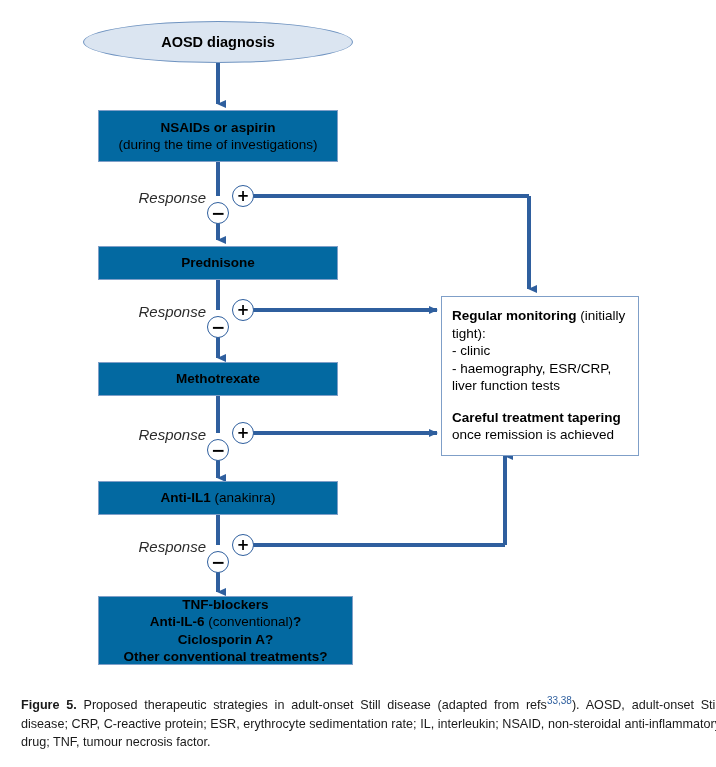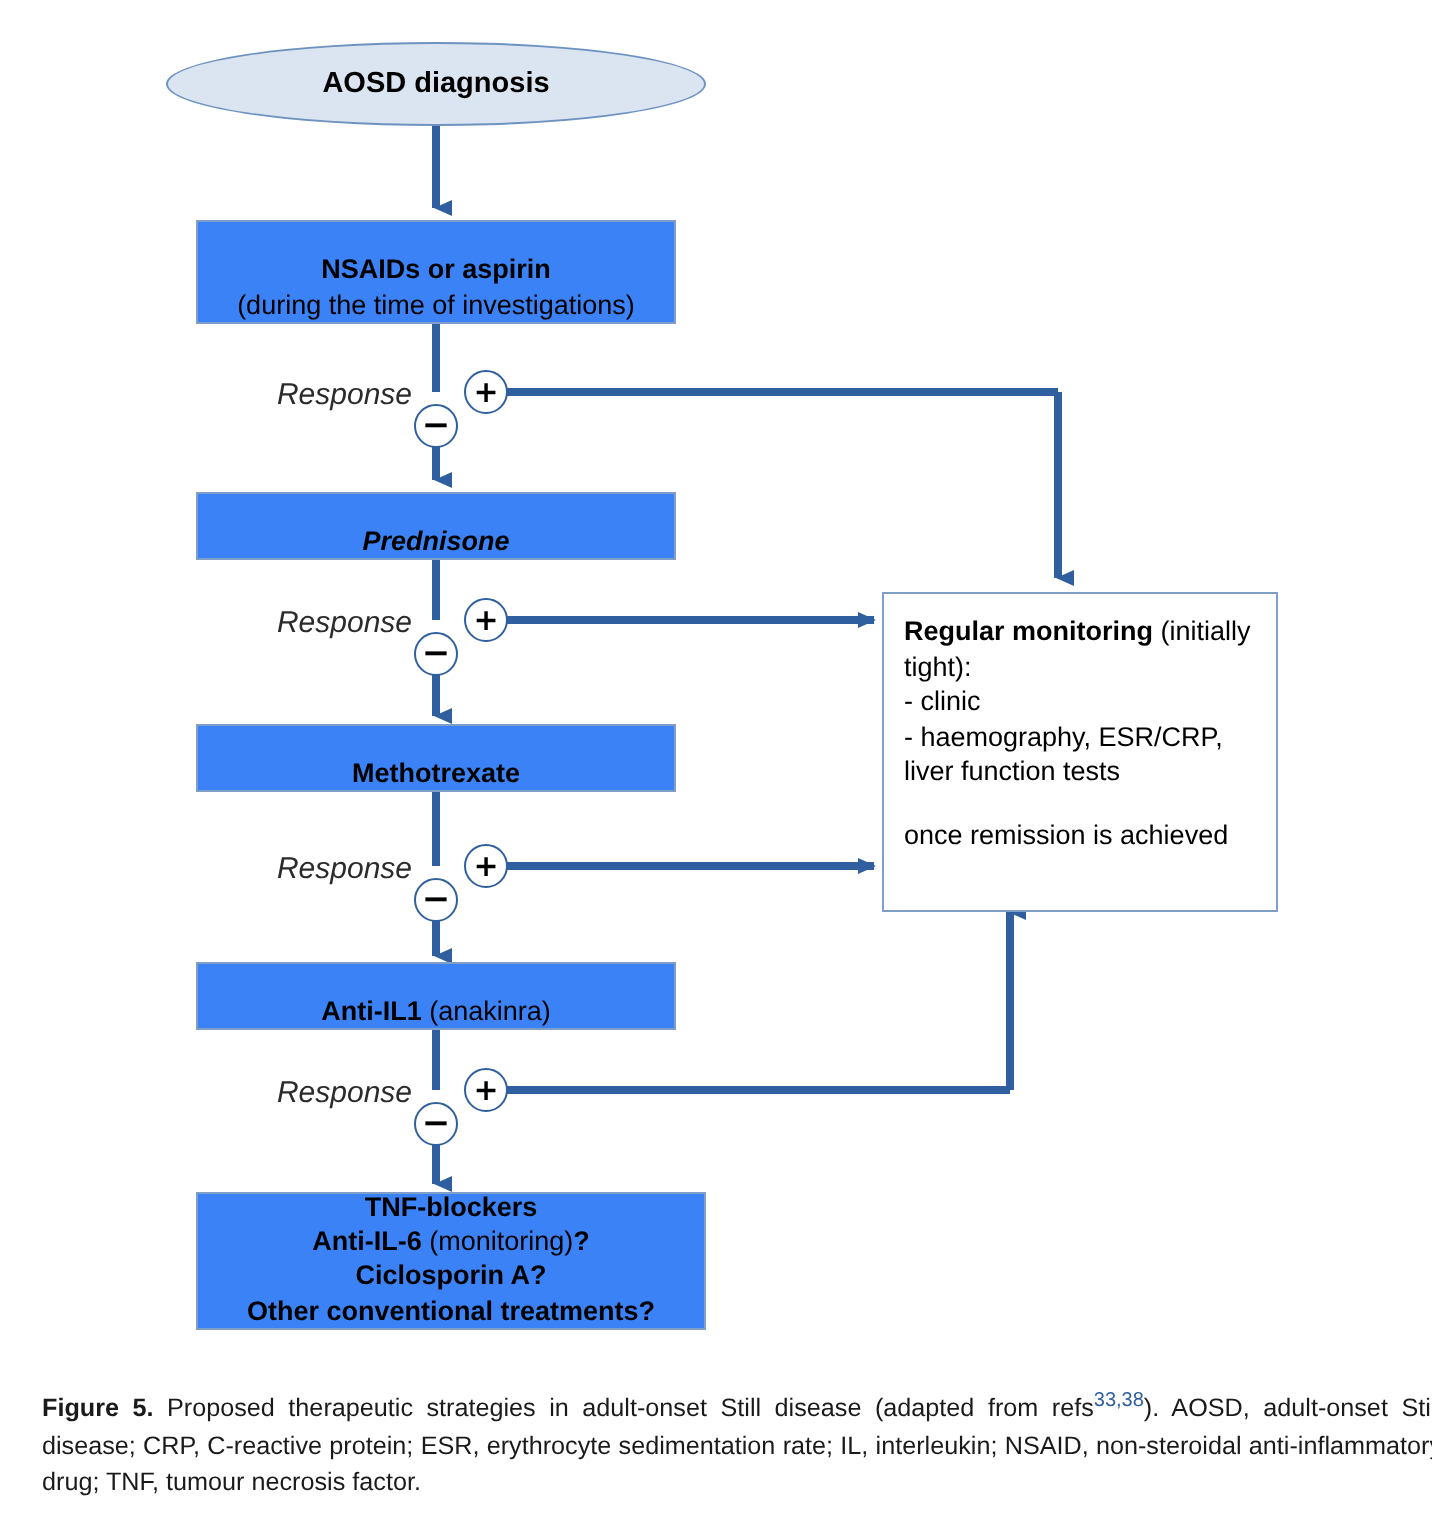--- a/index.html
+++ b/index.html
@@ -27,26 +27,26 @@
     position: absolute;
     left: 0; top: 0;
     width: 716px;
     height: 690px;
   }
 
   
   .node {
     position: absolute;
     box-sizing: border-box;
-    background: #3b82f6;
+    background: #0369a1;
     border: 1.3px solid #7f9fc8;
     display: flex;
     flex-direction: column;
     align-items: center;
-    justify-content: flex-end;
+    justify-content: center;
     text-align: center;
     line-height: 1.28;
     font-size: 13.5px;
     color: #000;
   }
   .node .b { font-weight: bold; }
   .node .r { font-weight: normal; }
 
   .ellipse-node {
     position: absolute;
@@ -178,46 +178,47 @@
 
   <div class="ellipse-node" style="left:70px; top:21px; width:270px; height:42px;">
     <span>AOSD diagnosis</span>
   </div>
 
   <div class="node" style="left:85px; top:110px; width:240px; height:52px;">
     <span class="b">NSAIDs or aspirin</span>
     <span class="r">(during the time of investigations)</span>
   </div>
 
-  <div class="node" style="left:85px; top:246px; width:240px; height:34px;font-style:italic;">
+  <div class="node" style="left:85px; top:246px; width:240px; height:34px;">
     <span class="b">Prednisone</span>
   </div>
 
   <div class="node" style="left:85px; top:362px; width:240px; height:34px;">
     <span class="b">Methotrexate</span>
   </div>
 
   <div class="node" style="left:85px; top:481px; width:240px; height:34px;">
     <span><span class="b">Anti-IL1</span><span class="r"> (anakinra)</span></span>
   </div>
 
   <div class="node" style="left:85px; top:596px; width:255px; height:69px;">
     <span class="b">TNF-blockers</span>
-    <span><span class="b">Anti-IL-6</span><span class="r"> (monitoring)</span><span class="b">?</span></span>
+    <span><span class="b">Anti-IL-6</span><span class="r"> (conventional)</span><span class="b">?</span></span>
     <span class="b">Ciclosporin A?</span>
     <span class="b">Other conventional treatments?</span>
   </div>
 
   <div class="panel" style="left:428px; top:296px; width:198px; height:160px;">
     <div><span class="b">Regular monitoring</span><span> (initially</span></div>
     <div>tight):</div>
     <div>- clinic</div>
     <div>- haemography, ESR/CRP,</div>
     <div>liver function tests</div>
     <div class="gap"></div>
+    <div class="b">Careful treatment tapering</div>
     <div>once remission is achieved</div>
   </div>
 
   <div class="resp-label" style="left:108px; top:189px; width:85px;">Response</div>
   <div class="resp-label" style="left:108px; top:303px; width:85px;">Response</div>
   <div class="resp-label" style="left:108px; top:426px; width:85px;">Response</div>
   <div class="resp-label" style="left:108px; top:538px; width:85px;">Response</div>
 
   <div class="marker" style="left:219px; top:185px;">+</div>
   <div class="marker minus" style="left:194px; top:202px;">−</div>

